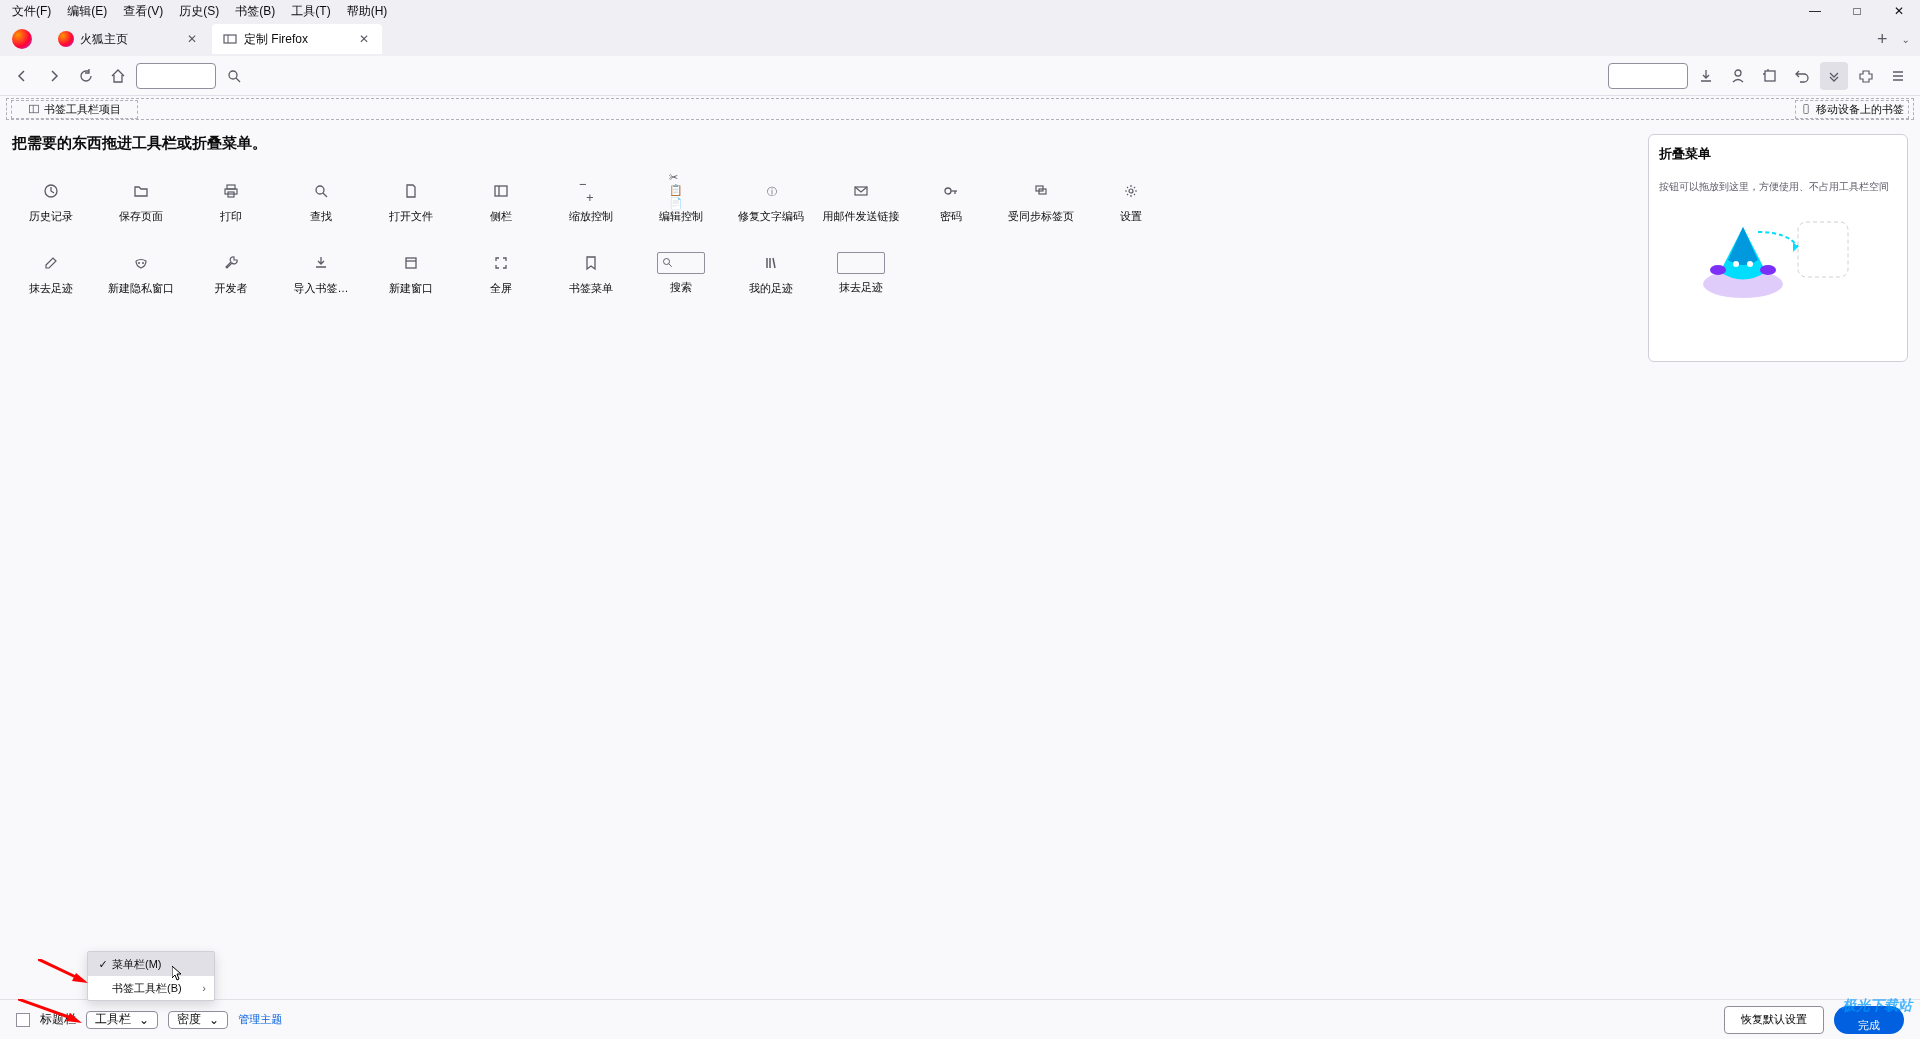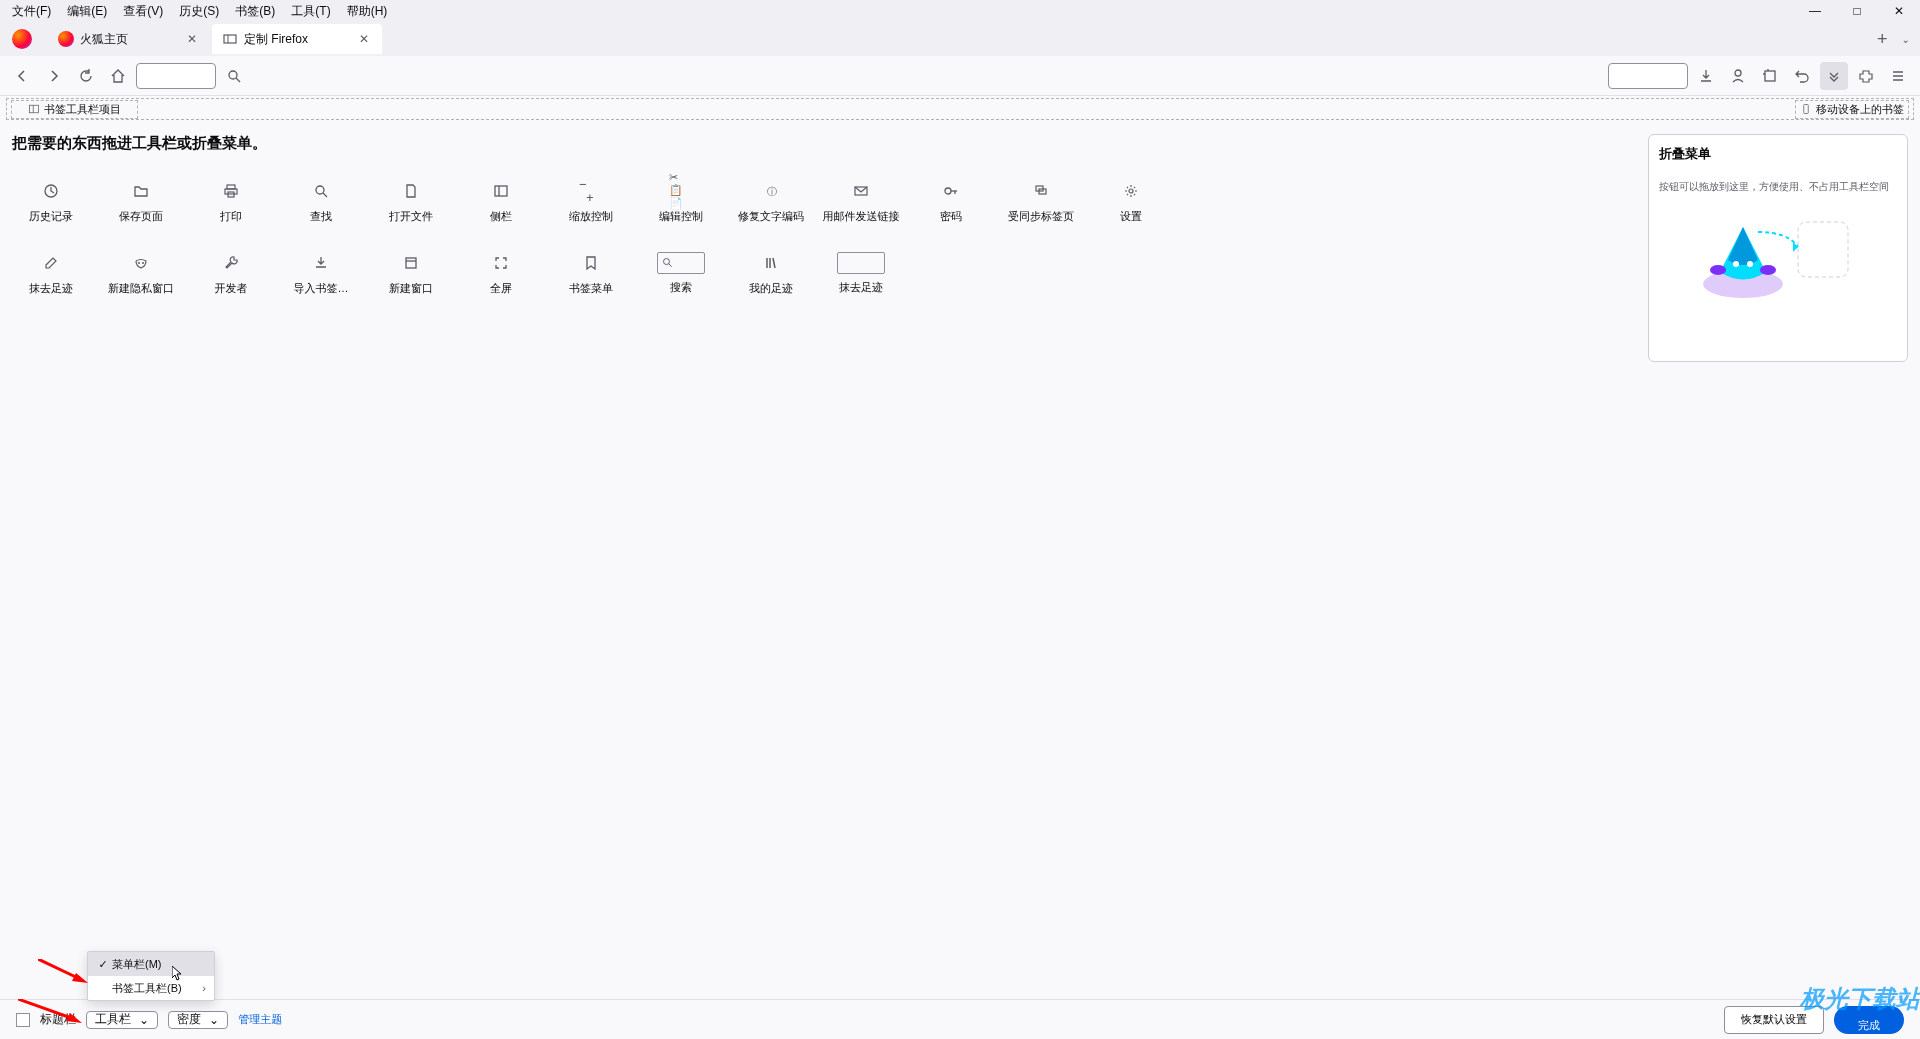--- a/index.html
+++ b/index.html
@@ -63,21 +63,21 @@
     .context-menu { position: absolute; left: 87px; bottom: 38px; width: 128px; background: #fff; border: 1px solid #cfcfd8; box-shadow: 0 4px 12px rgba(0,0,0,0.15); border-radius: 2px; }
     .context-item { height: 24px; display: flex; align-items: center; padding: 0 8px; font-size: 11px; }
     .context-item.highlighted { background: #e0e0e6; }
     .context-check { width: 14px; text-align: center; margin-right: 2px; color: #0c0c0d; }
     .context-arrow { margin-left: auto; color: #5b5b66; }
     
     
     .red-arrow { position: absolute; color: #ff0000; font-size: 24px; font-weight: bold; }
     
     
-    .watermark { position: absolute; right: 0; bottom: 24px; font-size: 24px; font-style: italic; font-weight: bold; color: #0099ff; opacity: 0.7; }
+    .watermark { position: absolute; right: 8px; bottom: 24px; font-size: 14px; font-style: italic; font-weight: bold; color: #0099ff; opacity: 0.7; }
     
     
     .cursor { position: absolute; left: 172px; bottom: 54px; font-size: 14px; }
     
     svg { width: 16px; height: 16px; }
   </style>
 </head>
 <body>
 
 <div class="menubar">

